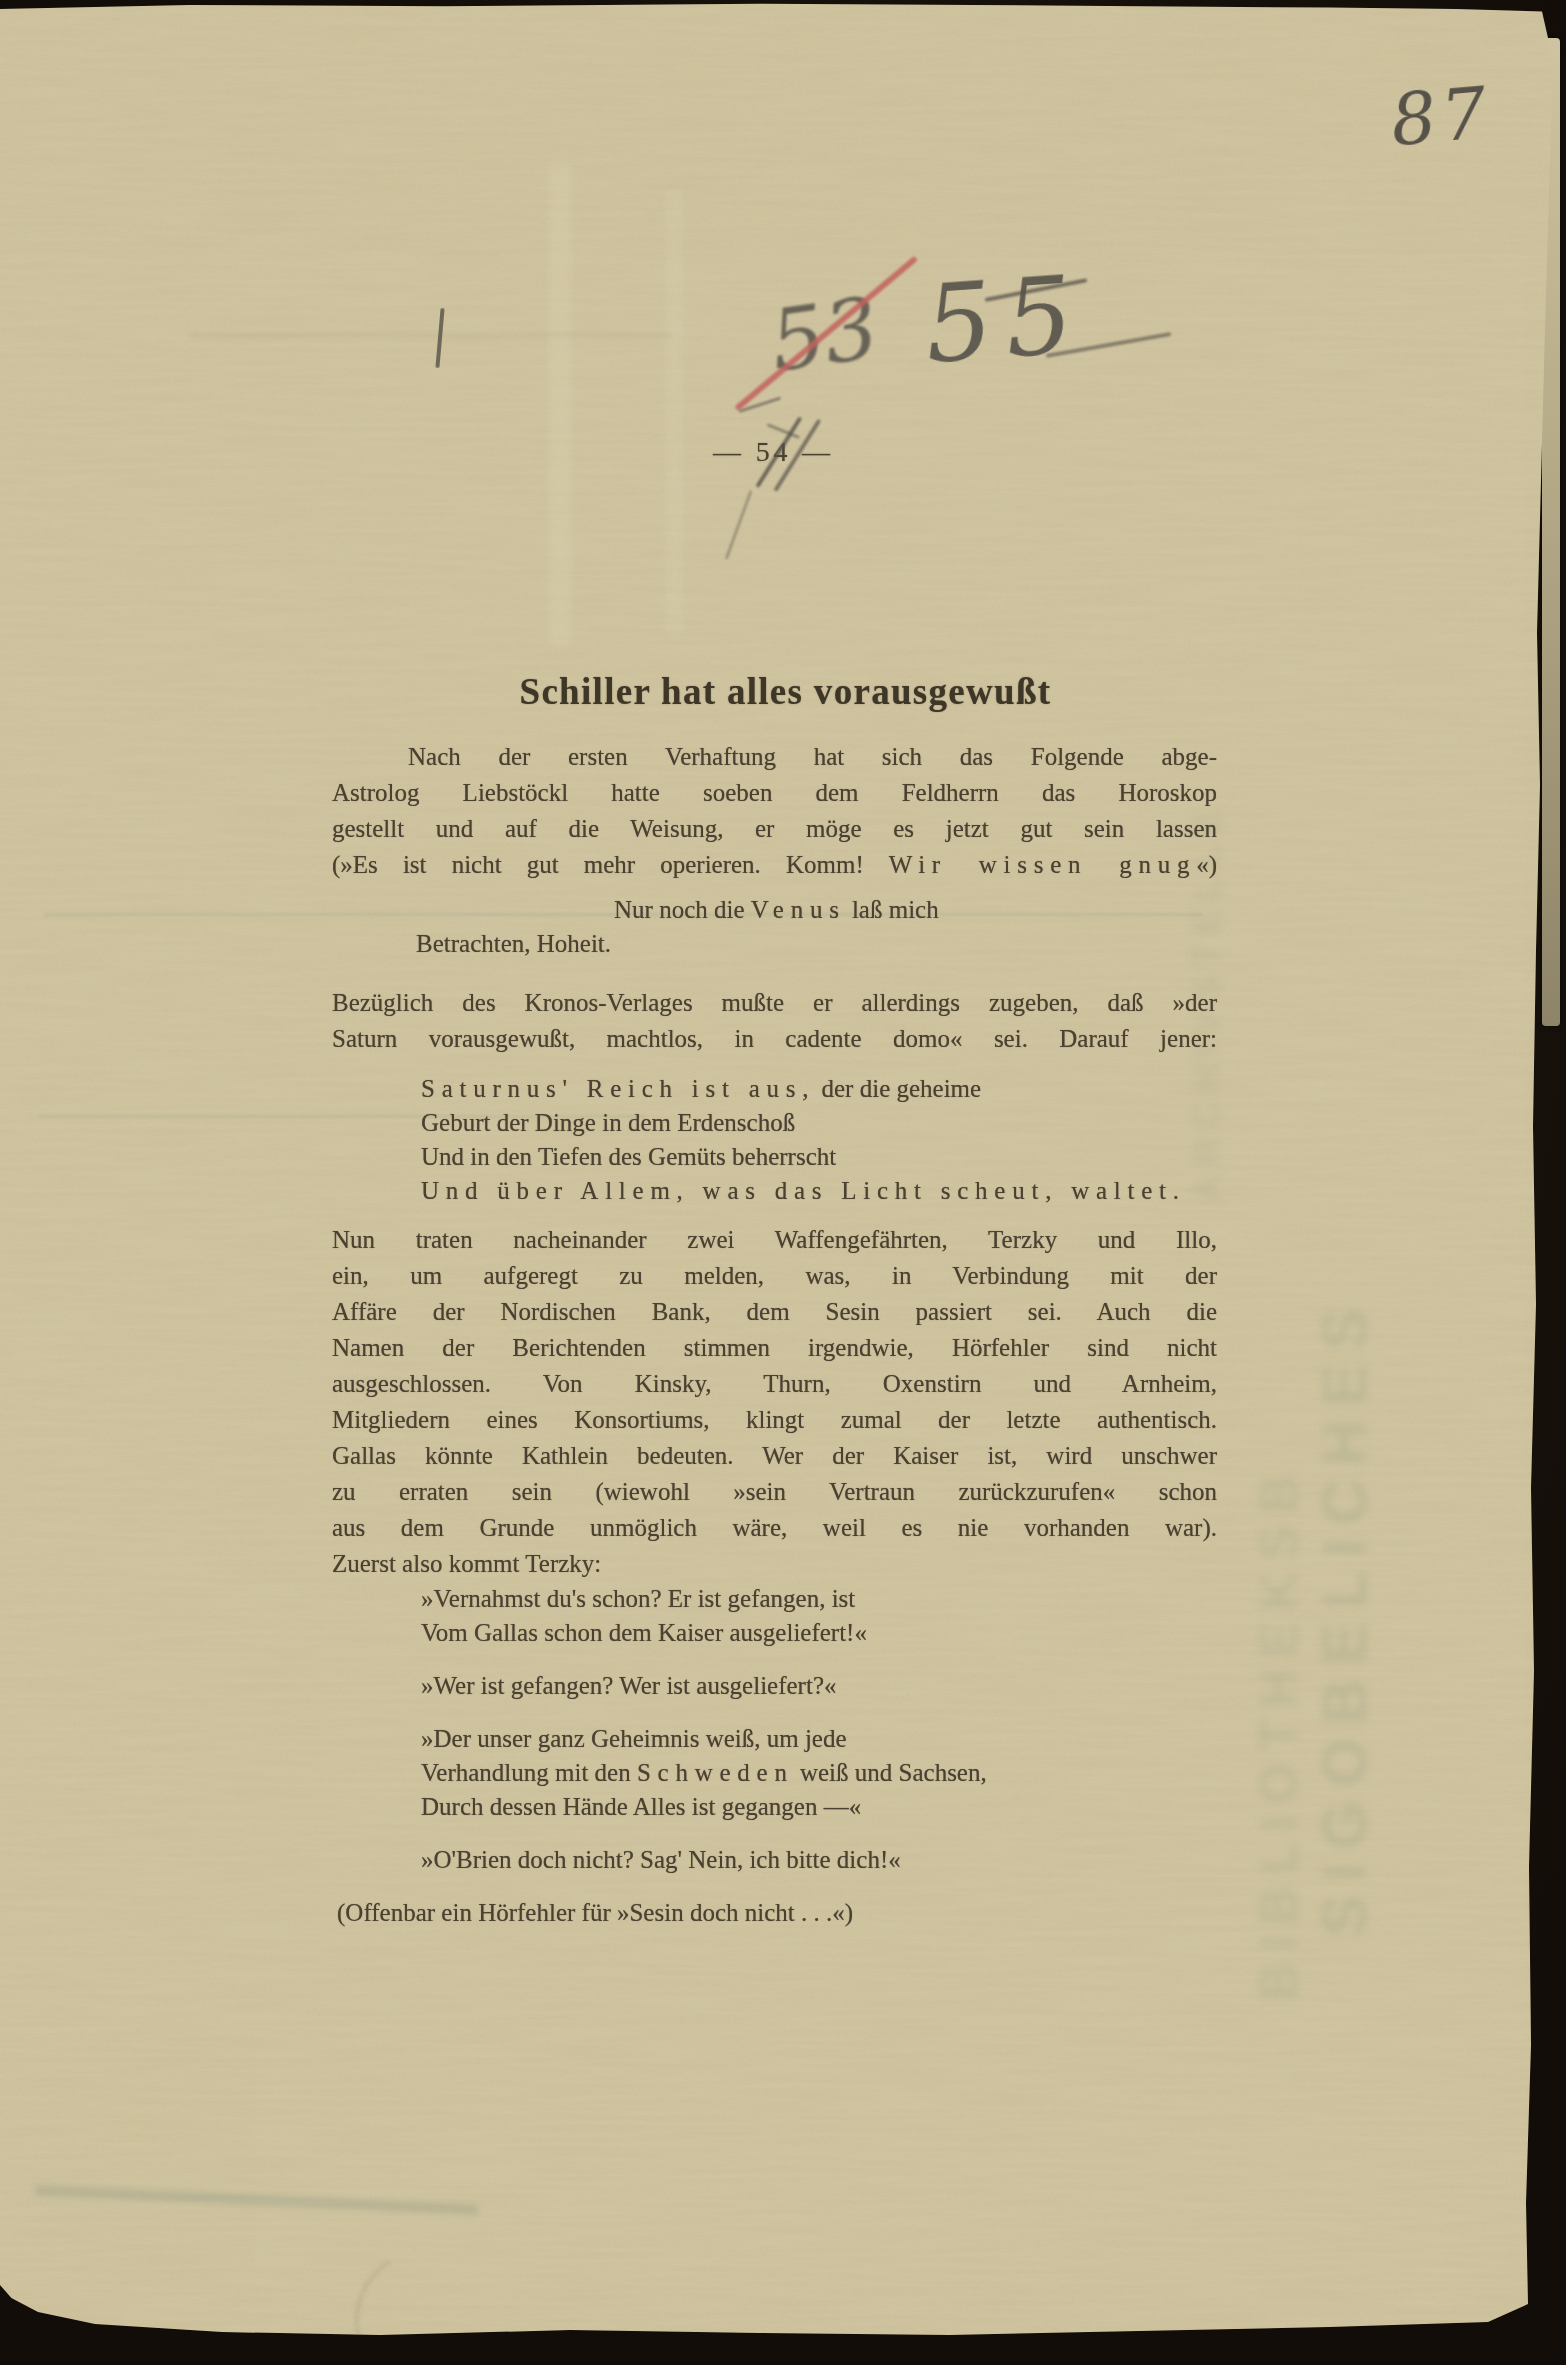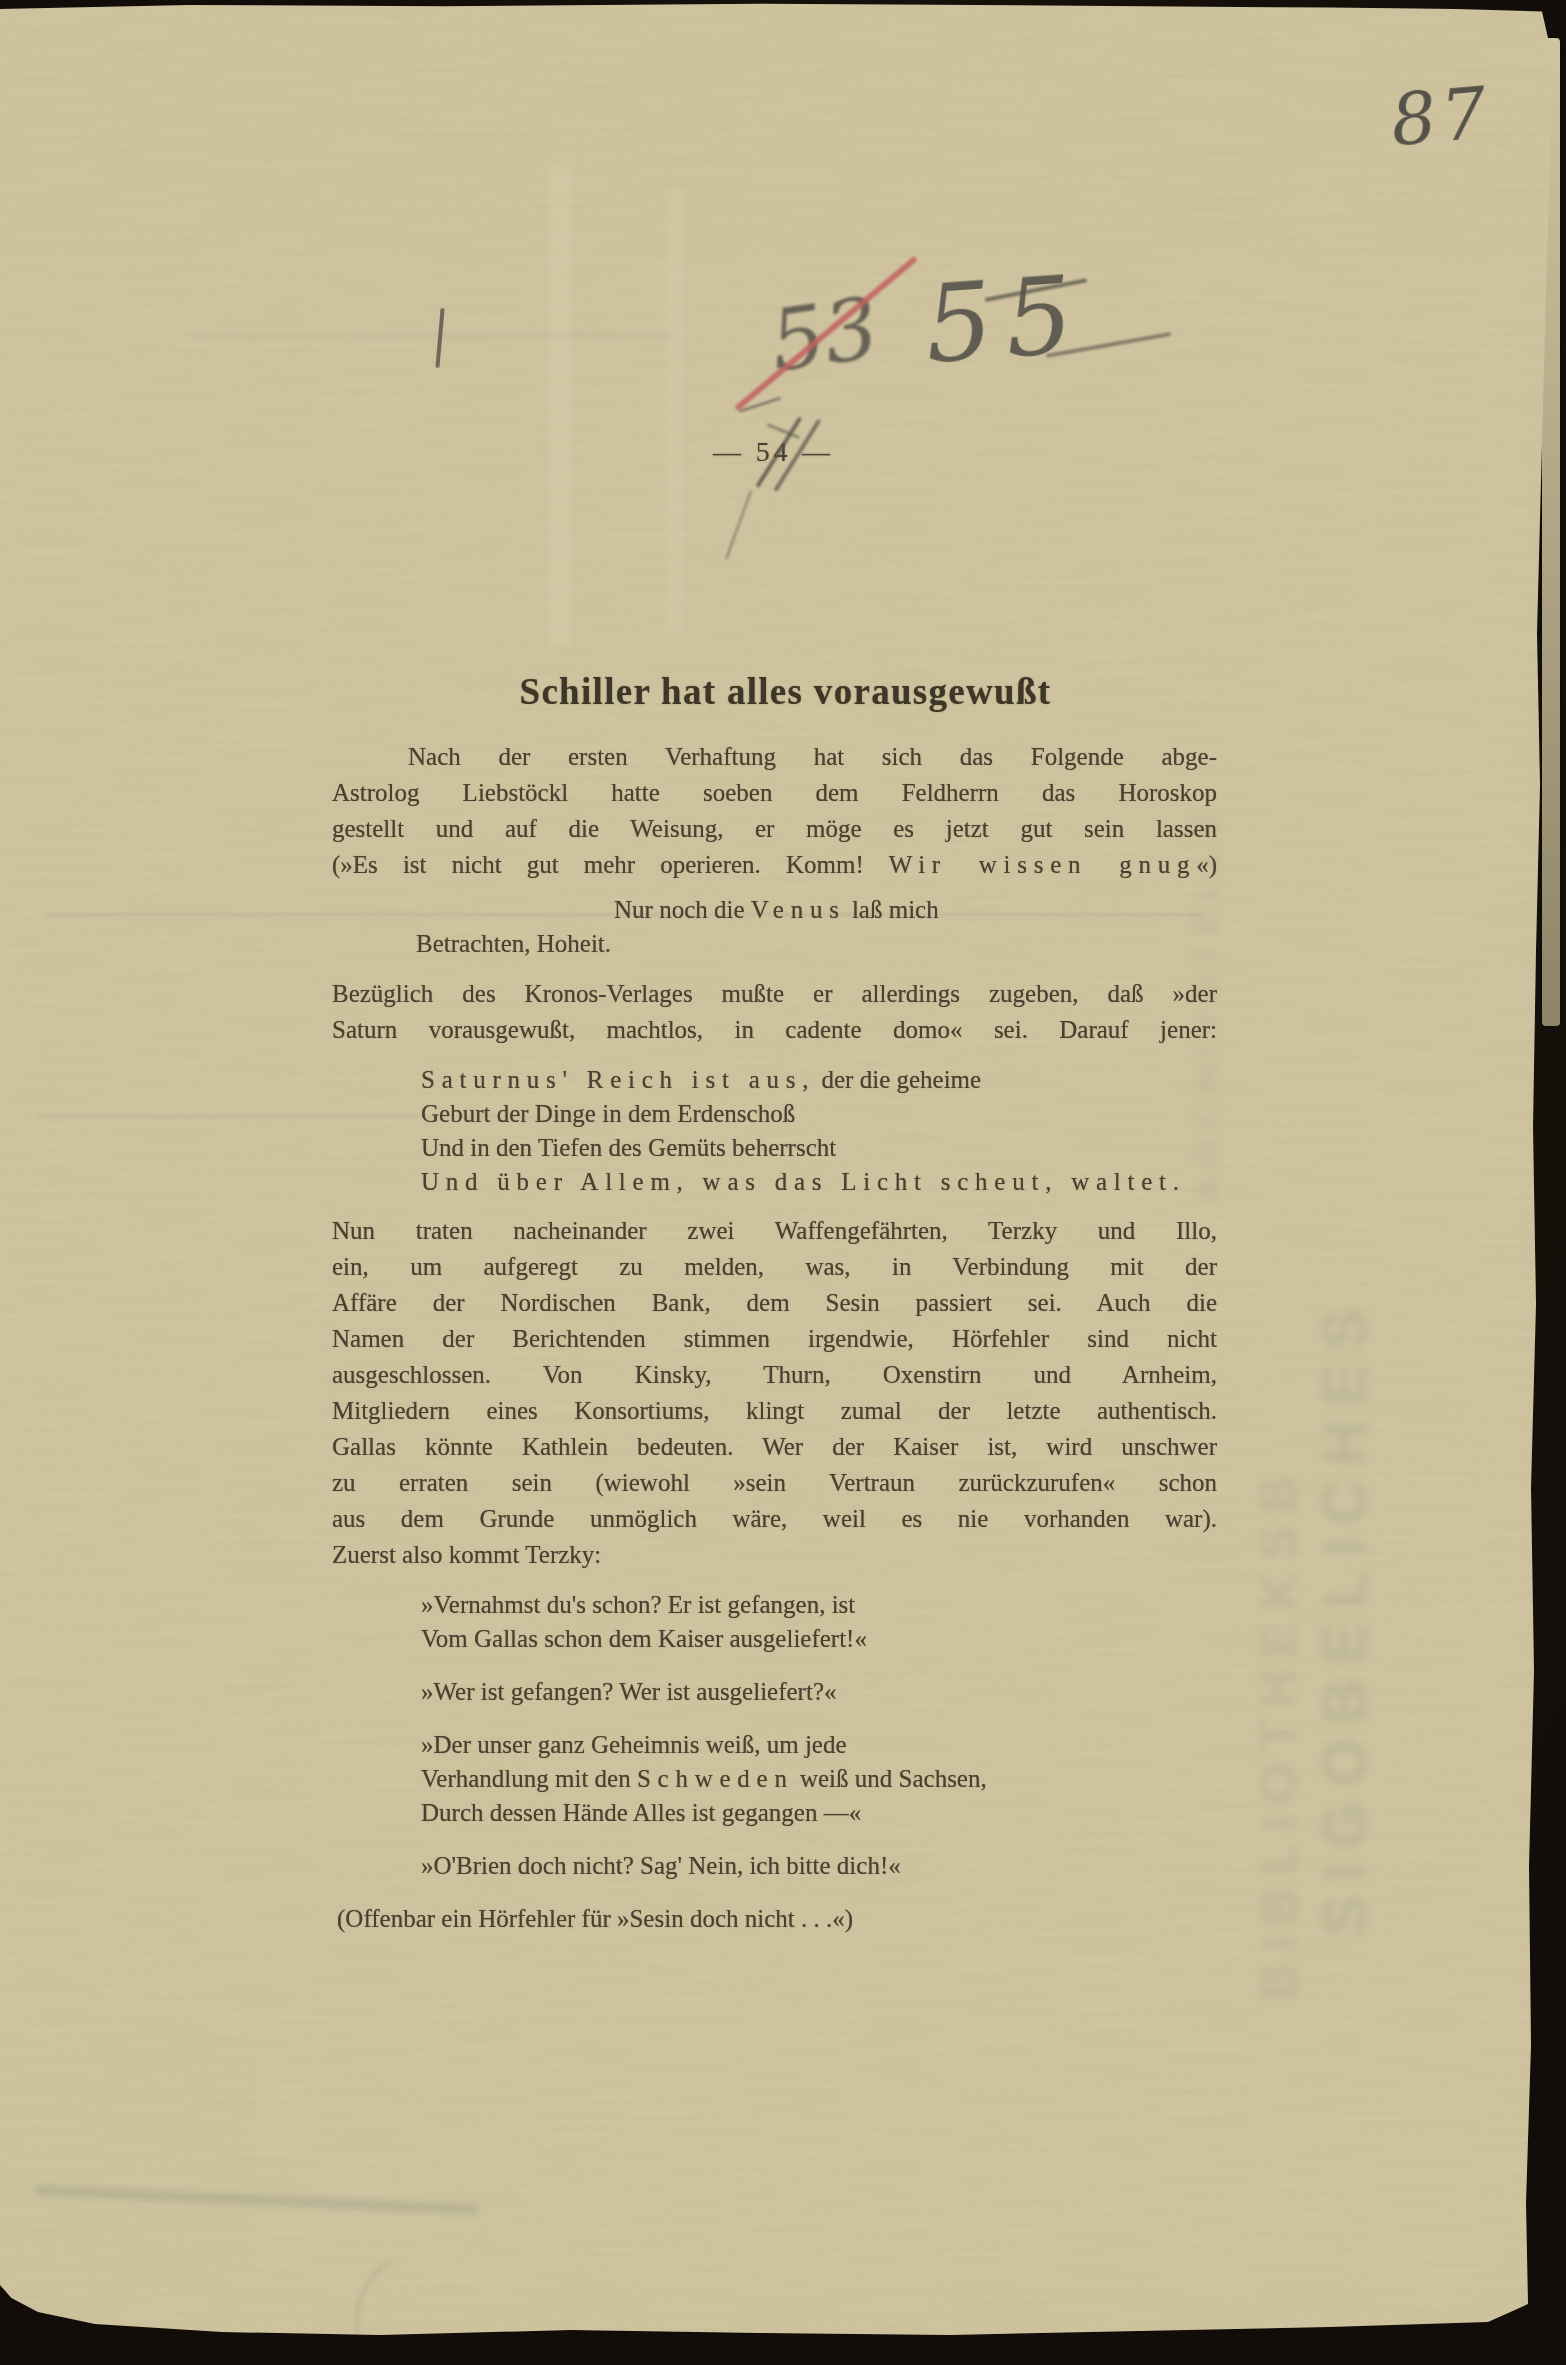--- a/index.html
+++ b/index.html
@@ -121,37 +121,37 @@
 
     <h1 class="title">Schiller hat alles vorausgewußt</h1>
 
     <div class="text">
         <div class="line" style="padding-left: 76px;"><span>Nach der ersten Verhaftung hat sich das Folgende abge-</span></div>
         <div class="line"><span>Astrolog Liebstöckl hatte soeben dem Feldherrn das Horoskop</span></div>
         <div class="line"><span>gestellt und auf die Weisung, er möge es jetzt gut sein lassen</span></div>
         <div class="line"><span>(»Es ist nicht gut mehr operieren. Komm! </span><span class="sperr">Wir wissen gnug</span><span>«)</span></div>
         <div class="line verse left" style="padding-left: 282px; margin-top: 10px;"><span>Nur noch die </span><span class="sperr">Venus</span><span> laß mich</span></div>
         <div class="line verse left" style="padding-left: 84px;"><span>Betrachten, Hoheit.</span></div>
-        <div class="line" style="margin-top: 15px;"><span>Bezüglich des Kronos-Verlages mußte er allerdings zugeben, daß »der</span></div>
+        <div class="line" style="margin-top: 24px;"><span>Bezüglich des Kronos-Verlages mußte er allerdings zugeben, daß »der</span></div>
         <div class="line"><span>Saturn vorausgewußt, machtlos, in cadente domo« sei. Darauf jener:</span></div>
         <div class="line verse left" style="padding-left: 89px; margin-top: 15px;"><span class="sperr">Saturnus' Reich ist aus,</span><span> der die geheime</span></div>
         <div class="line verse left" style="padding-left: 89px;"><span>Geburt der Dinge in dem Erdenschoß</span></div>
         <div class="line verse left" style="padding-left: 89px;"><span>Und in den Tiefen des Gemüts beherrscht</span></div>
         <div class="line verse left" style="padding-left: 89px;"><span class="sperr">Und über Allem, was das Licht scheut, waltet.</span></div>
         <div class="line" style="margin-top: 14px;"><span>Nun traten nacheinander zwei Waffengefährten, Terzky und Illo,</span></div>
         <div class="line"><span>ein, um aufgeregt zu melden, was, in Verbindung mit der</span></div>
         <div class="line"><span>Affäre der Nordischen Bank, dem Sesin passiert sei. Auch die</span></div>
         <div class="line"><span>Namen der Berichtenden stimmen irgendwie, Hörfehler sind nicht</span></div>
         <div class="line"><span>ausgeschlossen. Von Kinsky, Thurn, Oxenstirn und Arnheim,</span></div>
         <div class="line"><span>Mitgliedern eines Konsortiums, klingt zumal der letzte authentisch.</span></div>
         <div class="line"><span>Gallas könnte Kathlein bedeuten. Wer der Kaiser ist, wird unschwer</span></div>
         <div class="line"><span>zu erraten sein (wiewohl »sein Vertraun zurückzurufen« schon</span></div>
         <div class="line"><span>aus dem Grunde unmöglich wäre, weil es nie vorhanden war).</span></div>
         <div class="line left"><span>Zuerst also kommt Terzky:</span></div>
-        <div class="line verse left" style="padding-left: 89px; margin-top: 15px; text-align: right;"><span>»Vernahmst du's schon? Er ist gefangen, ist</span></div>
+        <div class="line verse left" style="padding-left: 89px;  text-align: right;"><span>»Vernahmst du's schon? Er ist gefangen, ist</span></div>
         <div class="line verse left" style="padding-left: 89px;"><span>Vom Gallas schon dem Kaiser ausgeliefert!«</span></div>
         <div class="line verse left" style="padding-left: 89px; margin-top: 19px;"><span>»Wer ist gefangen? Wer ist ausgeliefert?«</span></div>
         <div class="line verse left" style="padding-left: 89px; margin-top: 19px;"><span>»Der unser ganz Geheimnis weiß, um jede</span></div>
         <div class="line verse left" style="padding-left: 89px;"><span>Verhandlung mit den </span><span class="sperr">Schweden</span><span> weiß und Sachsen,</span></div>
         <div class="line verse left" style="padding-left: 89px;"><span>Durch dessen Hände Alles ist gegangen —«</span></div>
         <div class="line verse left" style="padding-left: 89px; margin-top: 19px;"><span>»O'Brien doch nicht? Sag' Nein, ich bitte dich!«</span></div>
         <div class="line left" style="padding-left: 5px; margin-top: 17.7px;"><span>(Offenbar ein Hörfehler für »Sesin doch nicht . . .«)</span></div>
       </div>
 
   </div>

